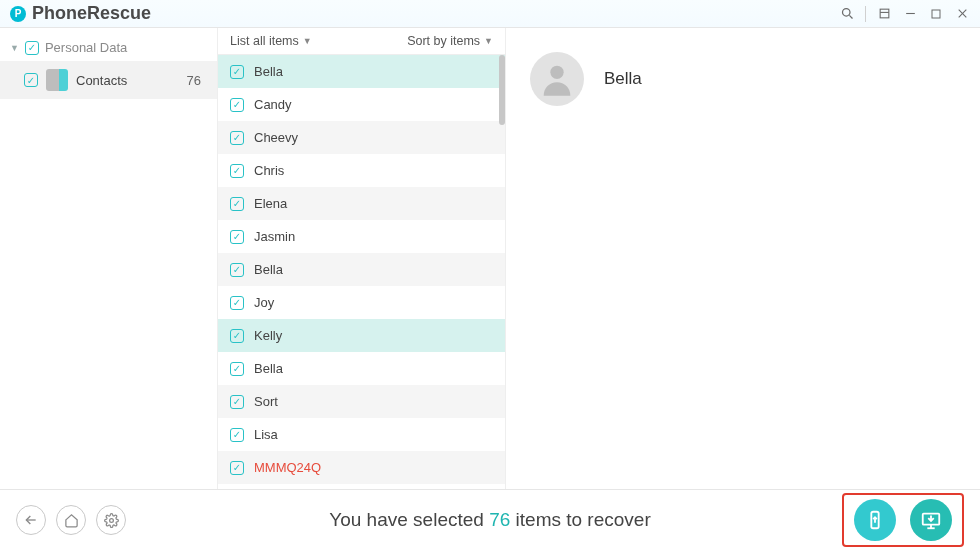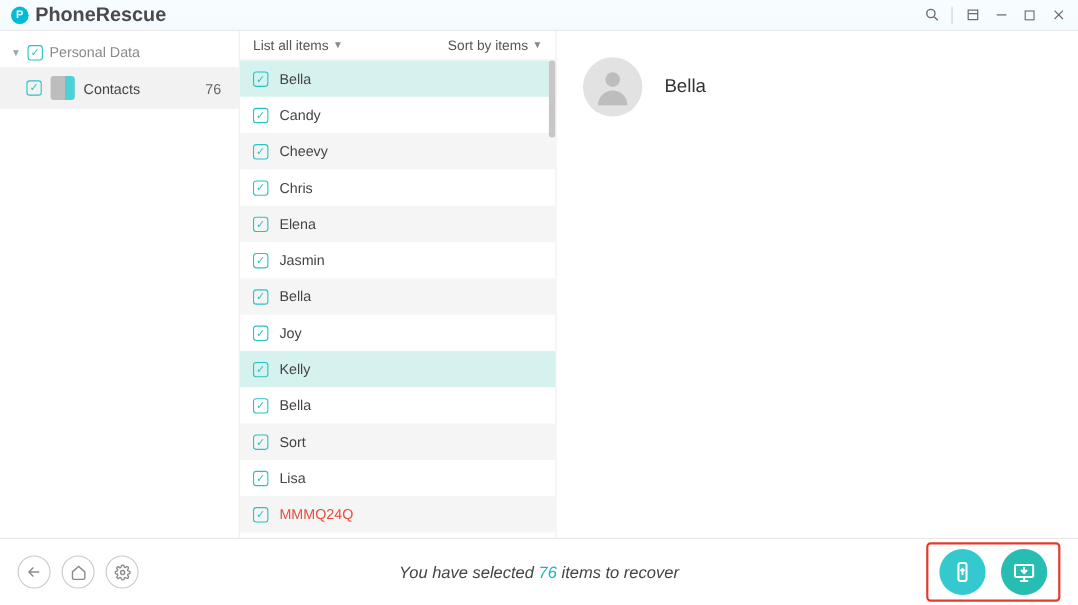--- a/index.html
+++ b/index.html
@@ -77,21 +77,21 @@
   .footer {
     height: 60px; display: flex; align-items: center; justify-content: space-between;
     padding: 0 16px;
   }
   .foot-left { display: flex; gap: 10px; }
   .round-btn {
     width: 30px; height: 30px; border: 1.5px solid #c9c9c9; border-radius: 50%;
     display: flex; align-items: center; justify-content: center; color: #8a8a8a; cursor: pointer;
     background: #fff;
   }
-  .foot-center { font-size: 15px; color: #444; position:absolute; left:50%; transform:translateX(-50%);font-style:italic; }
+  .foot-center { font-size: 19px; color: #444; position:absolute; left:50%; transform:translateX(-50%); }
   .foot-center .num { color: #1fb5b0; }
   .foot-right {
     display: flex; gap: 14px; align-items:center;
     border: 2px solid #e23b2e; border-radius: 4px; padding: 4px 10px;
   }
   .action-btn {
     width: 42px; height: 42px; border-radius: 50%;
     display: flex; align-items: center; justify-content: center; cursor: pointer;
   }
   .action-btn.a1 { background: #33c9cf; }

